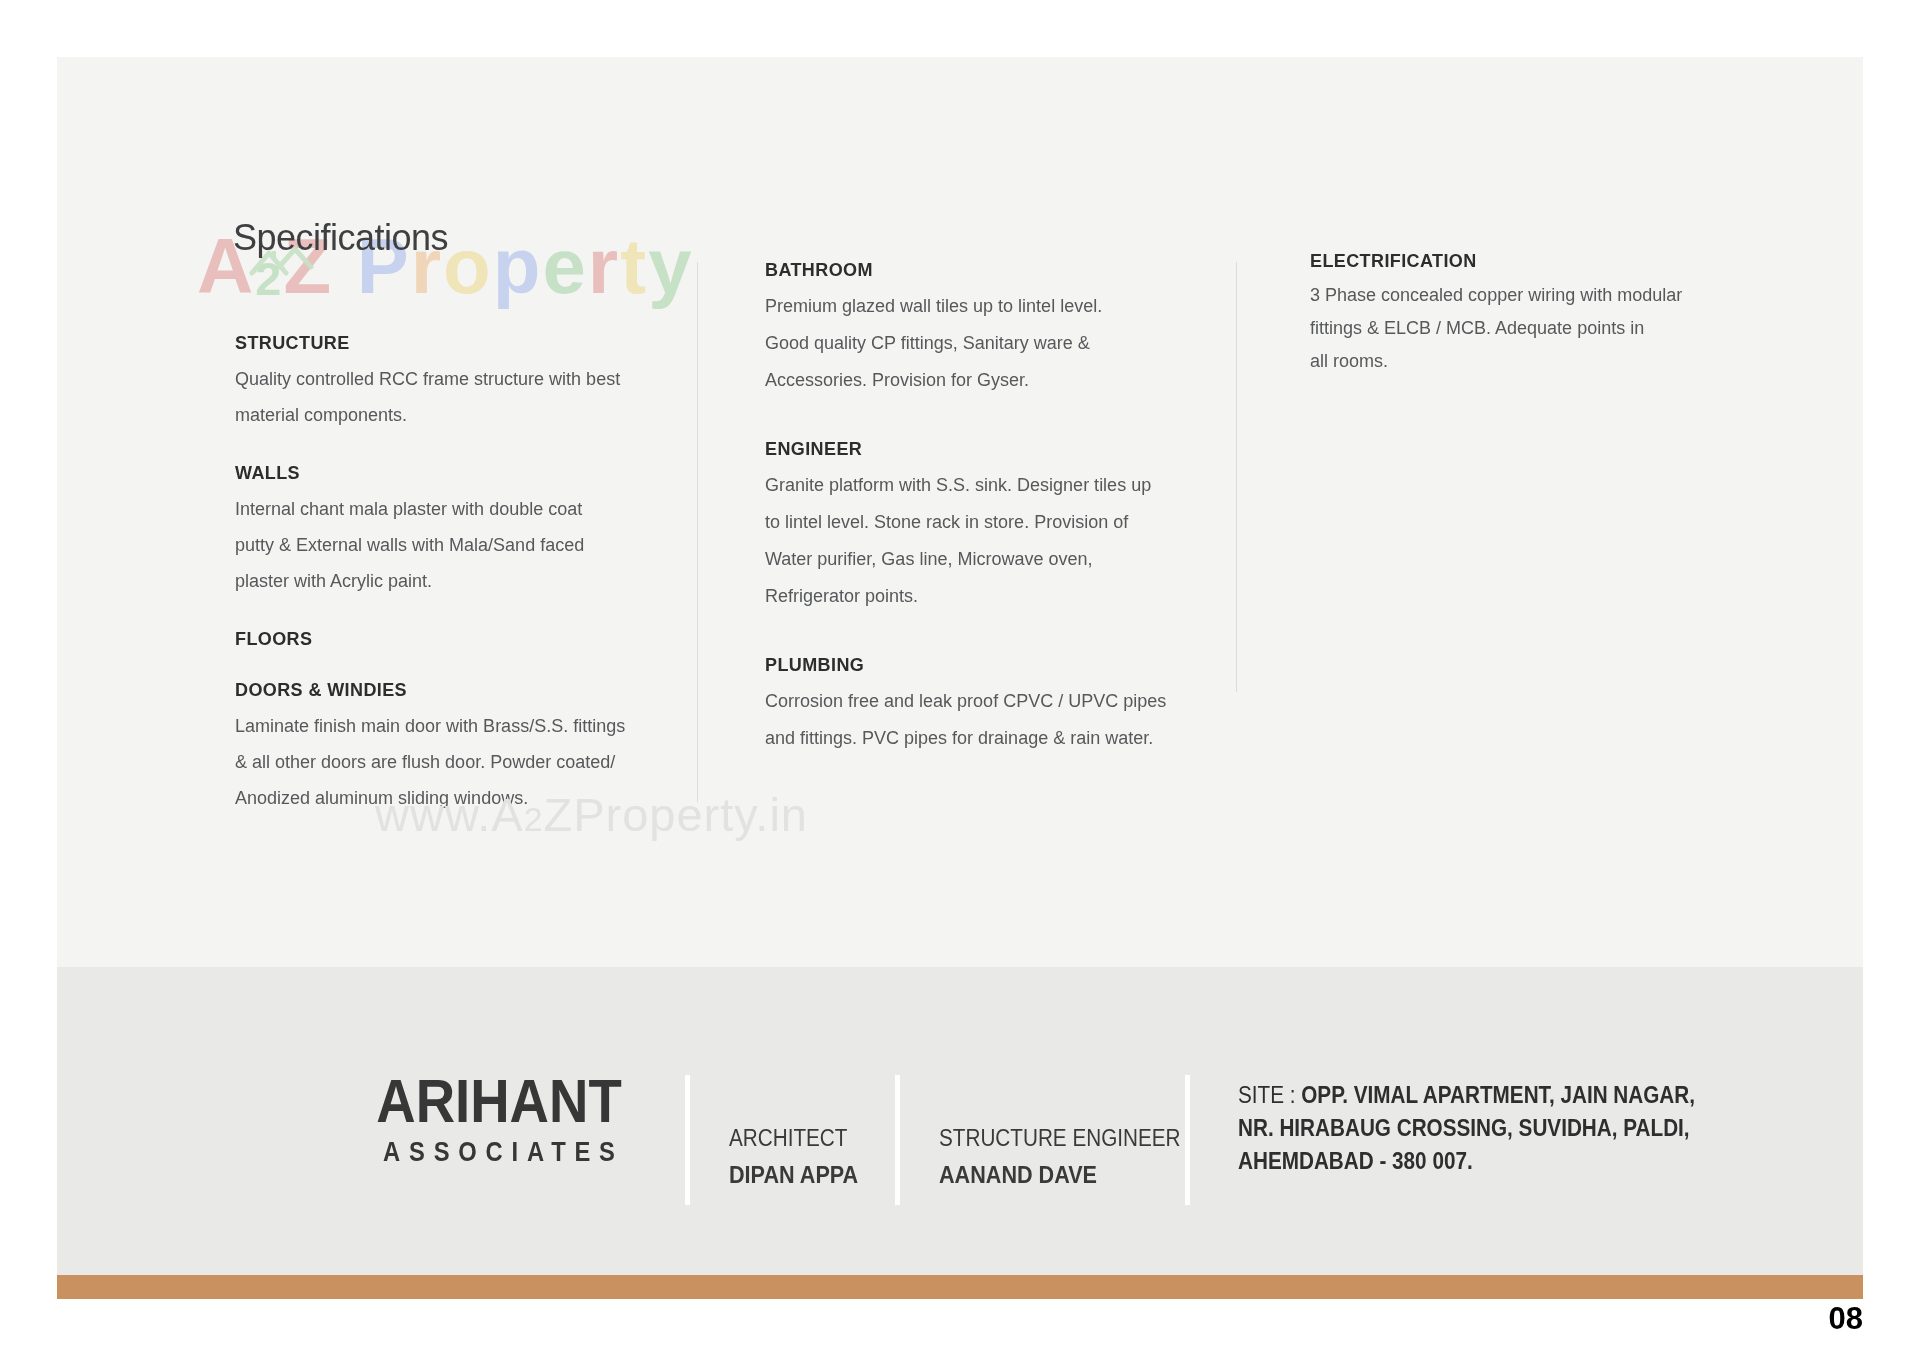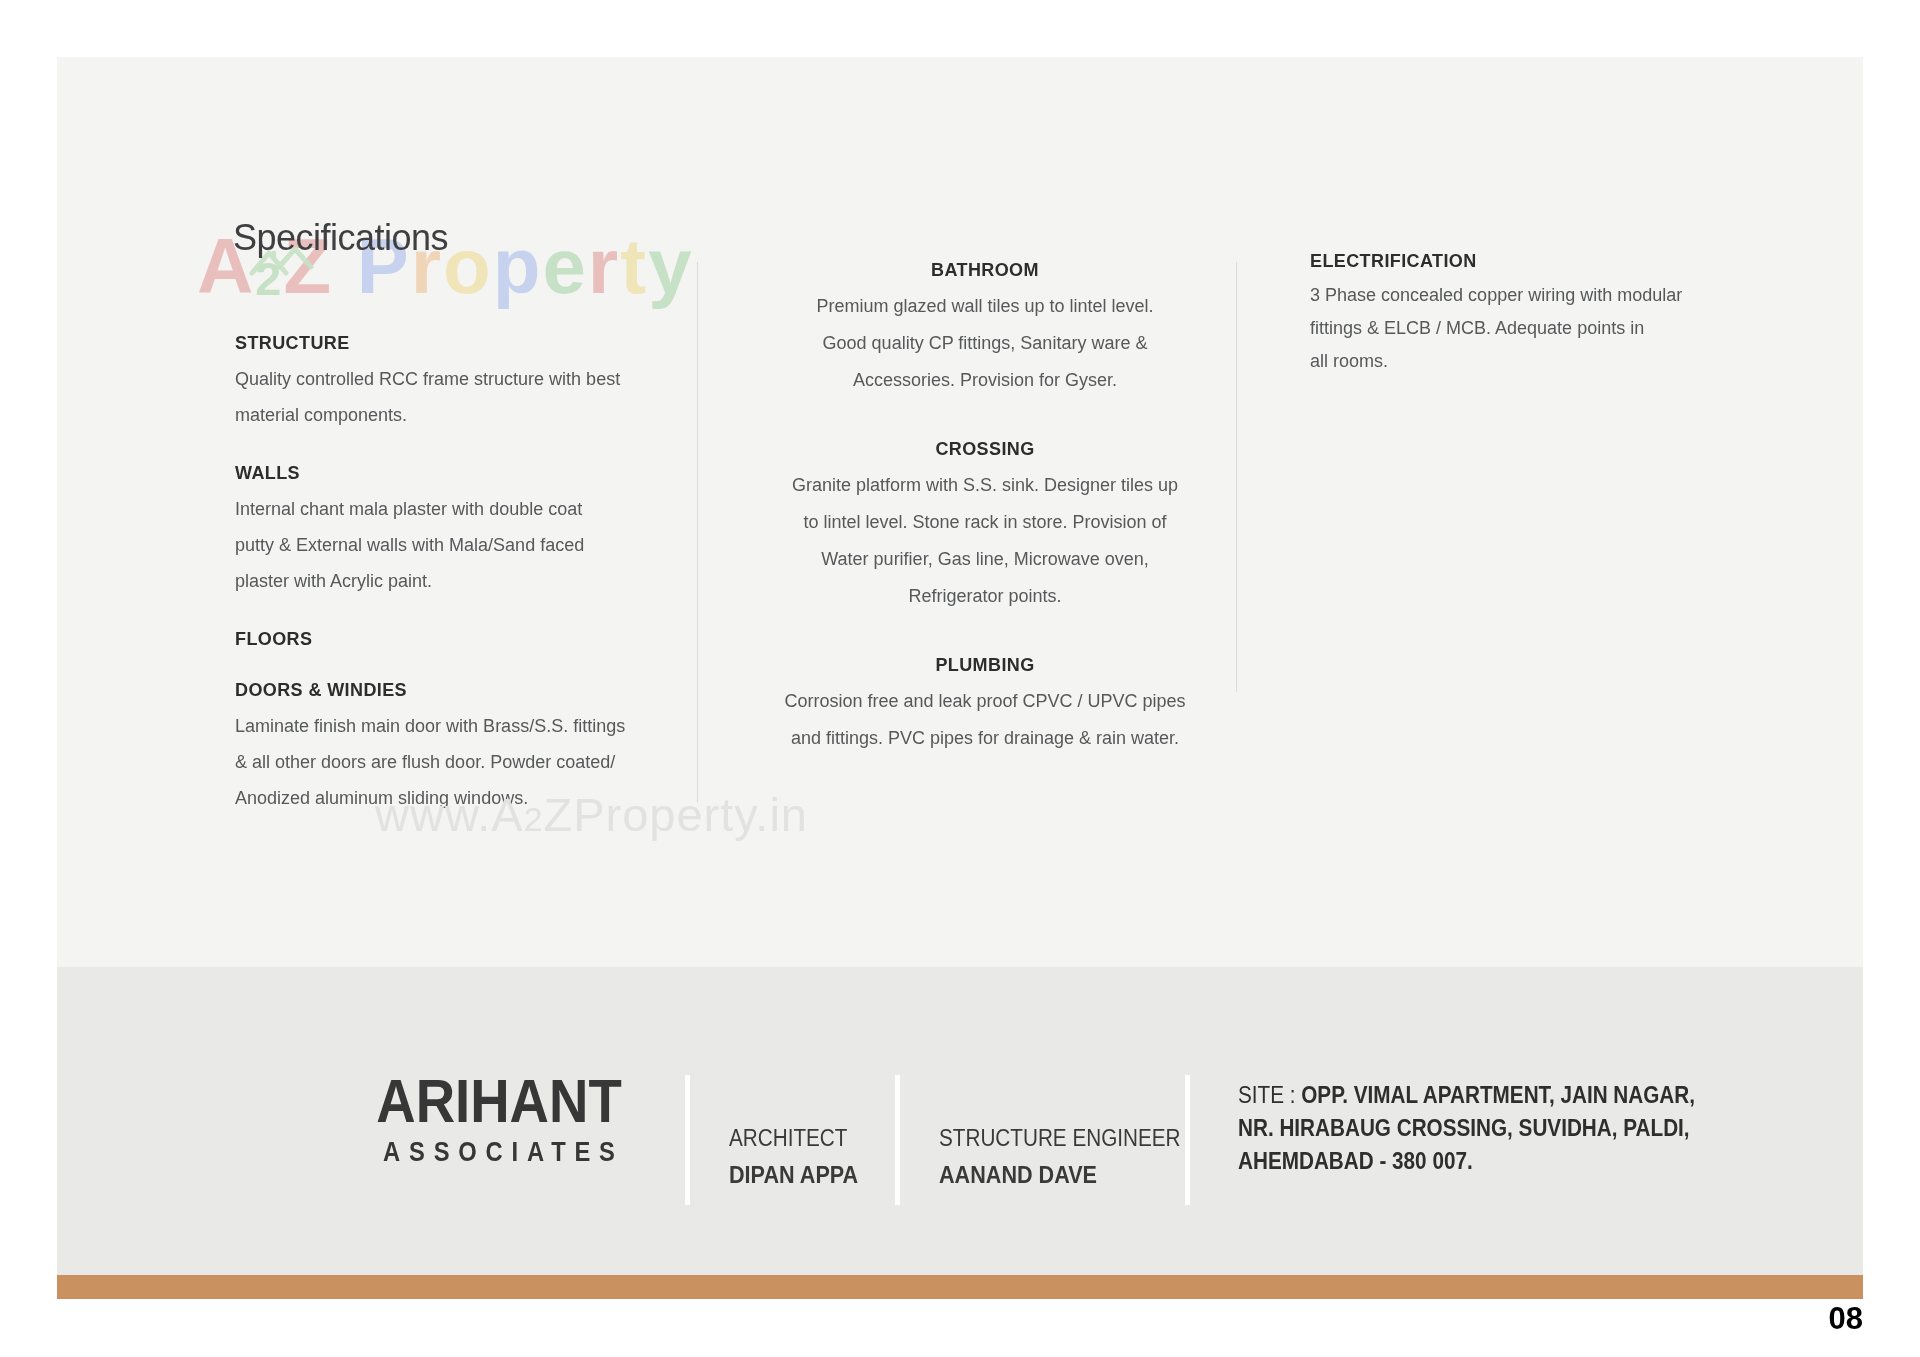--- a/index.html
+++ b/index.html
@@ -69,21 +69,21 @@
     font-size: 36px;
     color: #3f3f41;
     letter-spacing: -0.5px;
   }
   
   .spec-col { position: absolute; }
   .spec-col-1 { left: 178px; top: 276px; width: 420px; }
   .spec-col-2 { left: 708px; top: 203px; width: 440px; }
   .spec-col-3 { left: 1253px; top: 194px; width: 440px; }
   .sec { margin-bottom: 30px; }
-  .spec-col-2 .sec { margin-bottom: 40px; text-align: center; }
+  .spec-col-2 .sec { margin-bottom: 40px; }
   .spec-col-3 .sec { margin-bottom: 38px; }
   .sec-heading {
     font-size: 18px;
     font-weight: 700;
     color: #2d2d2e;
     letter-spacing: 0.4px;
     margin-bottom: 7px;
   }
   .sec-body {
     font-size: 18px;
@@ -209,21 +209,21 @@
     <div class="col-divider col-divider-1"></div>
 
     <div class="spec-col spec-col-2">
       <div class="sec">
         <div class="sec-heading">BATHROOM</div>
         <div class="sec-body">Premium glazed wall tiles up to lintel level.
 Good quality CP fittings, Sanitary ware &amp;
 Accessories. Provision for Gyser.</div>
       </div>
       <div class="sec">
-        <div class="sec-heading">CROSSING</div>
+        <div class="sec-heading">ENGINEER</div>
         <div class="sec-body">Granite platform with S.S. sink. Designer tiles up
 to lintel level. Stone rack in store. Provision of
 Water purifier, Gas line, Microwave oven,
 Refrigerator points.</div>
       </div>
       <div class="sec">
         <div class="sec-heading">PLUMBING</div>
         <div class="sec-body">Corrosion free and leak proof CPVC / UPVC pipes
 and fittings. PVC pipes for drainage &amp; rain water.</div>
       </div>

